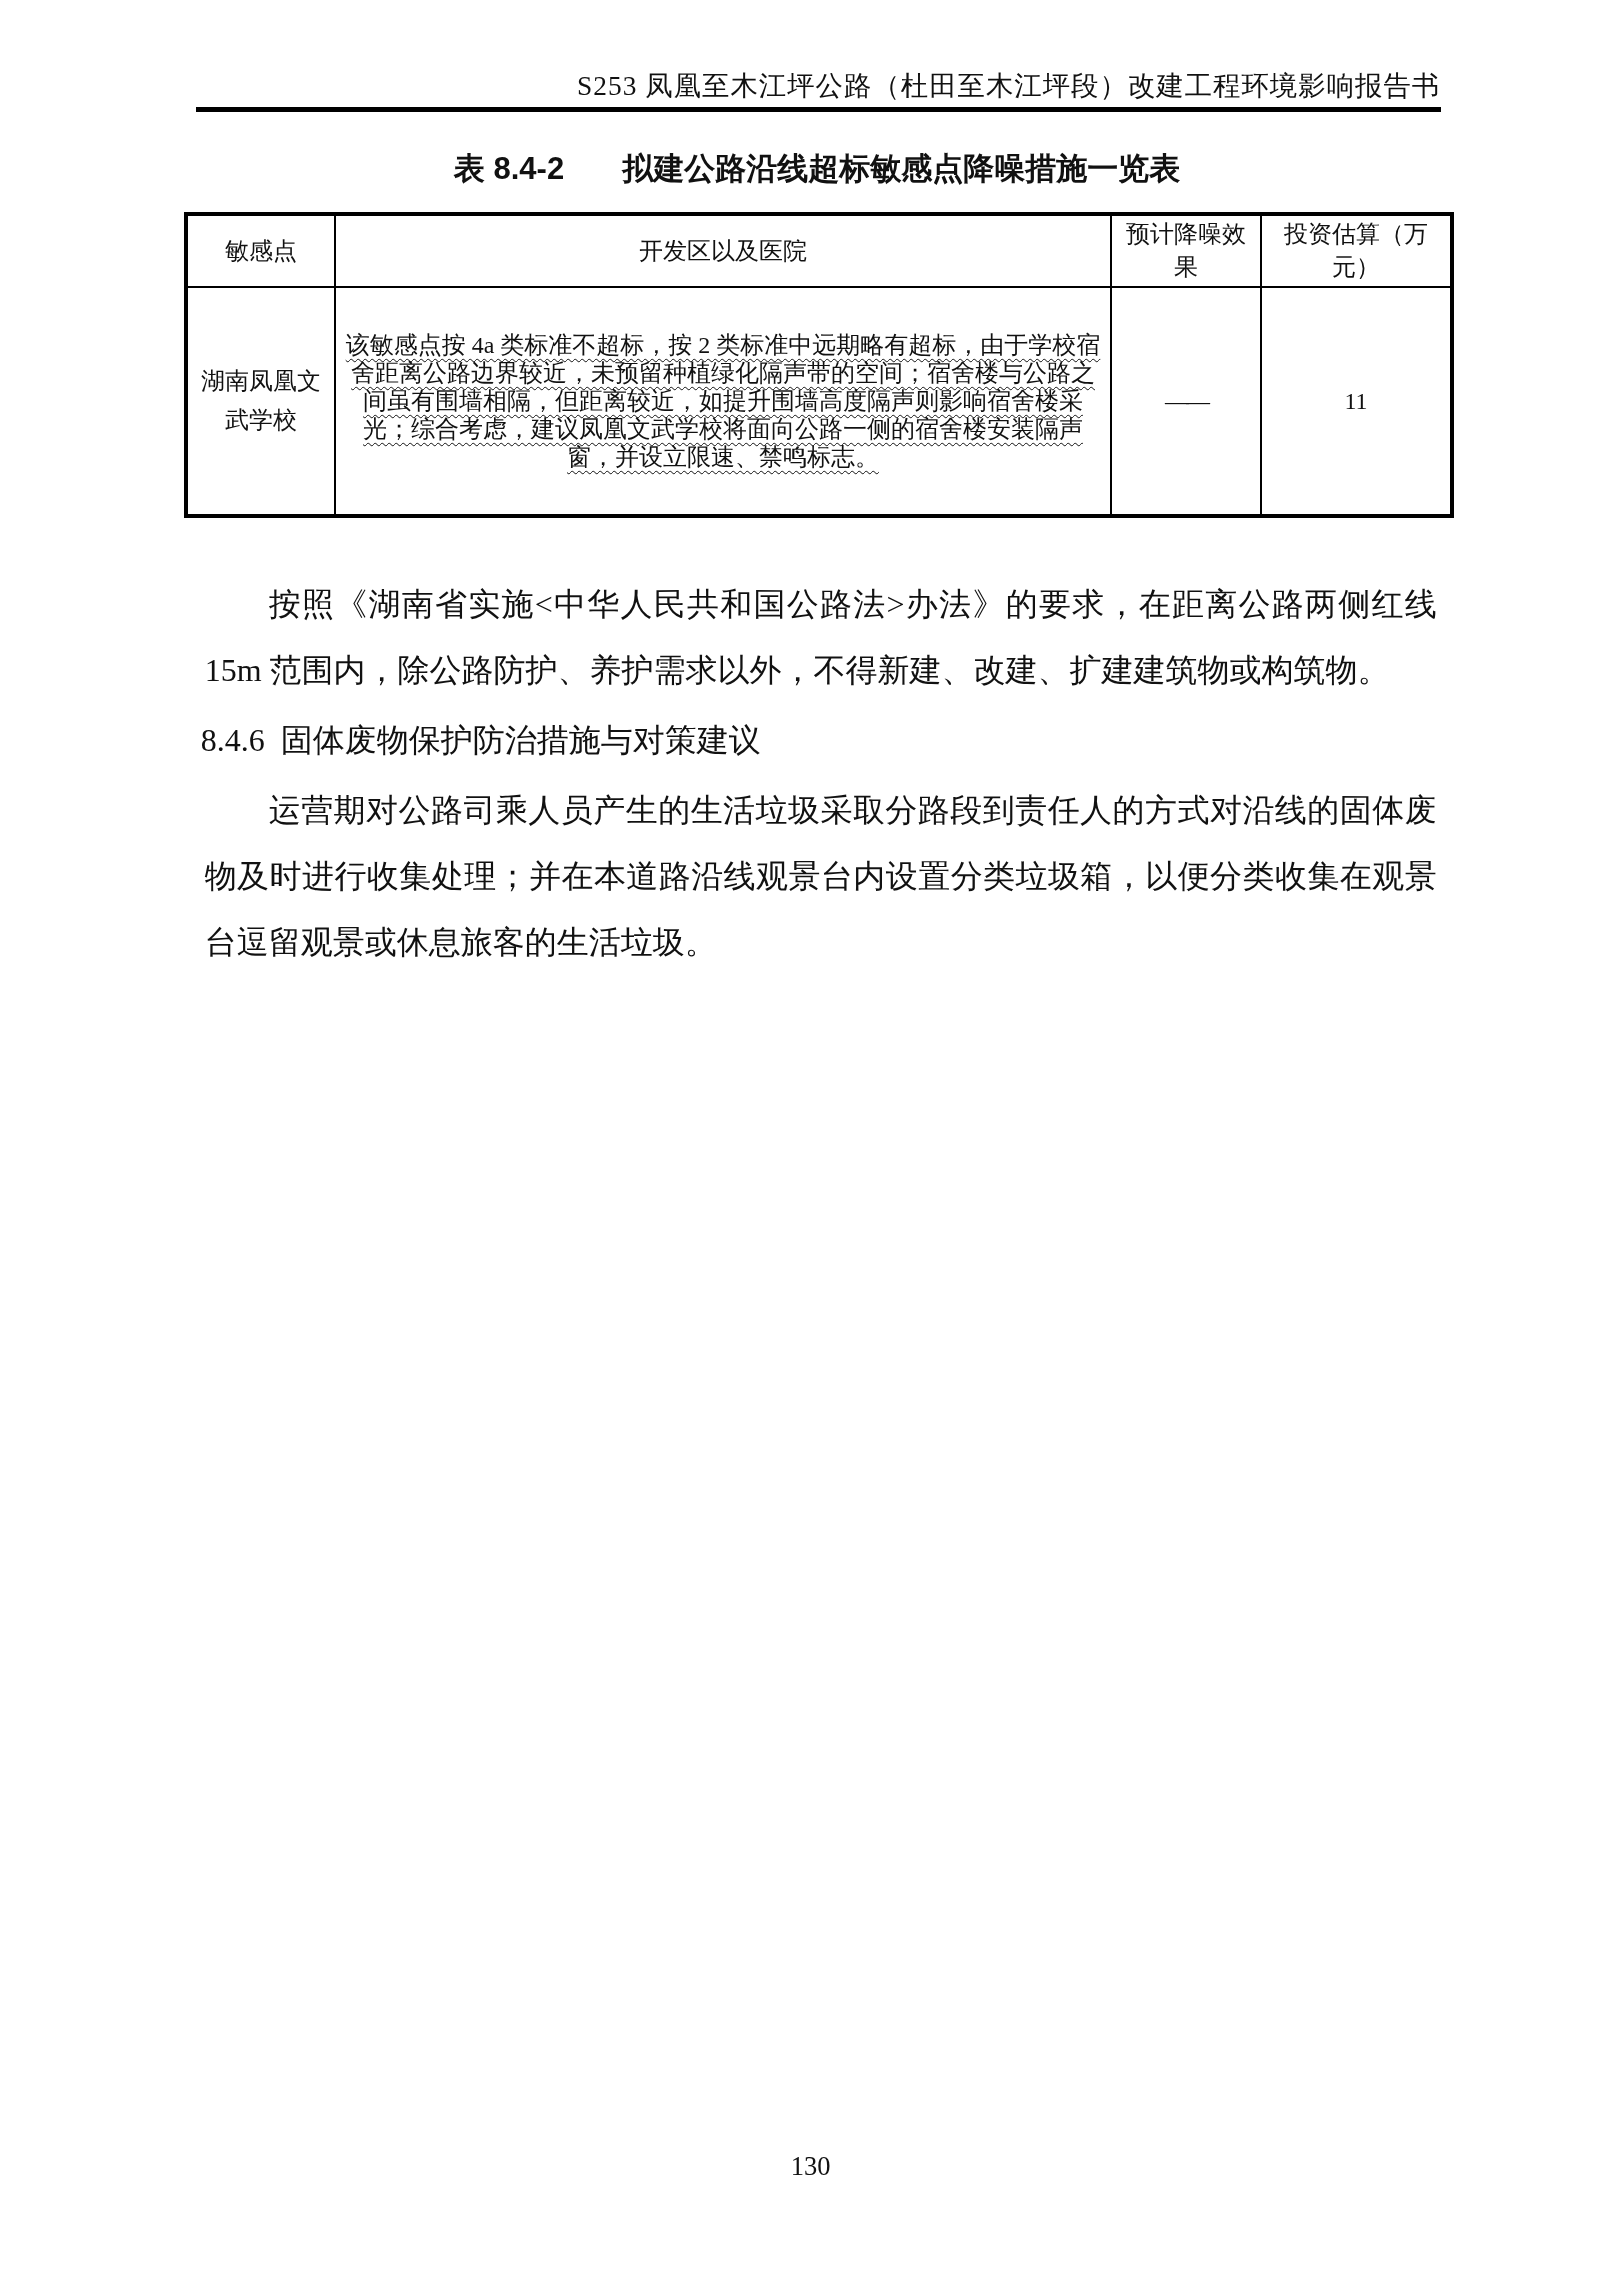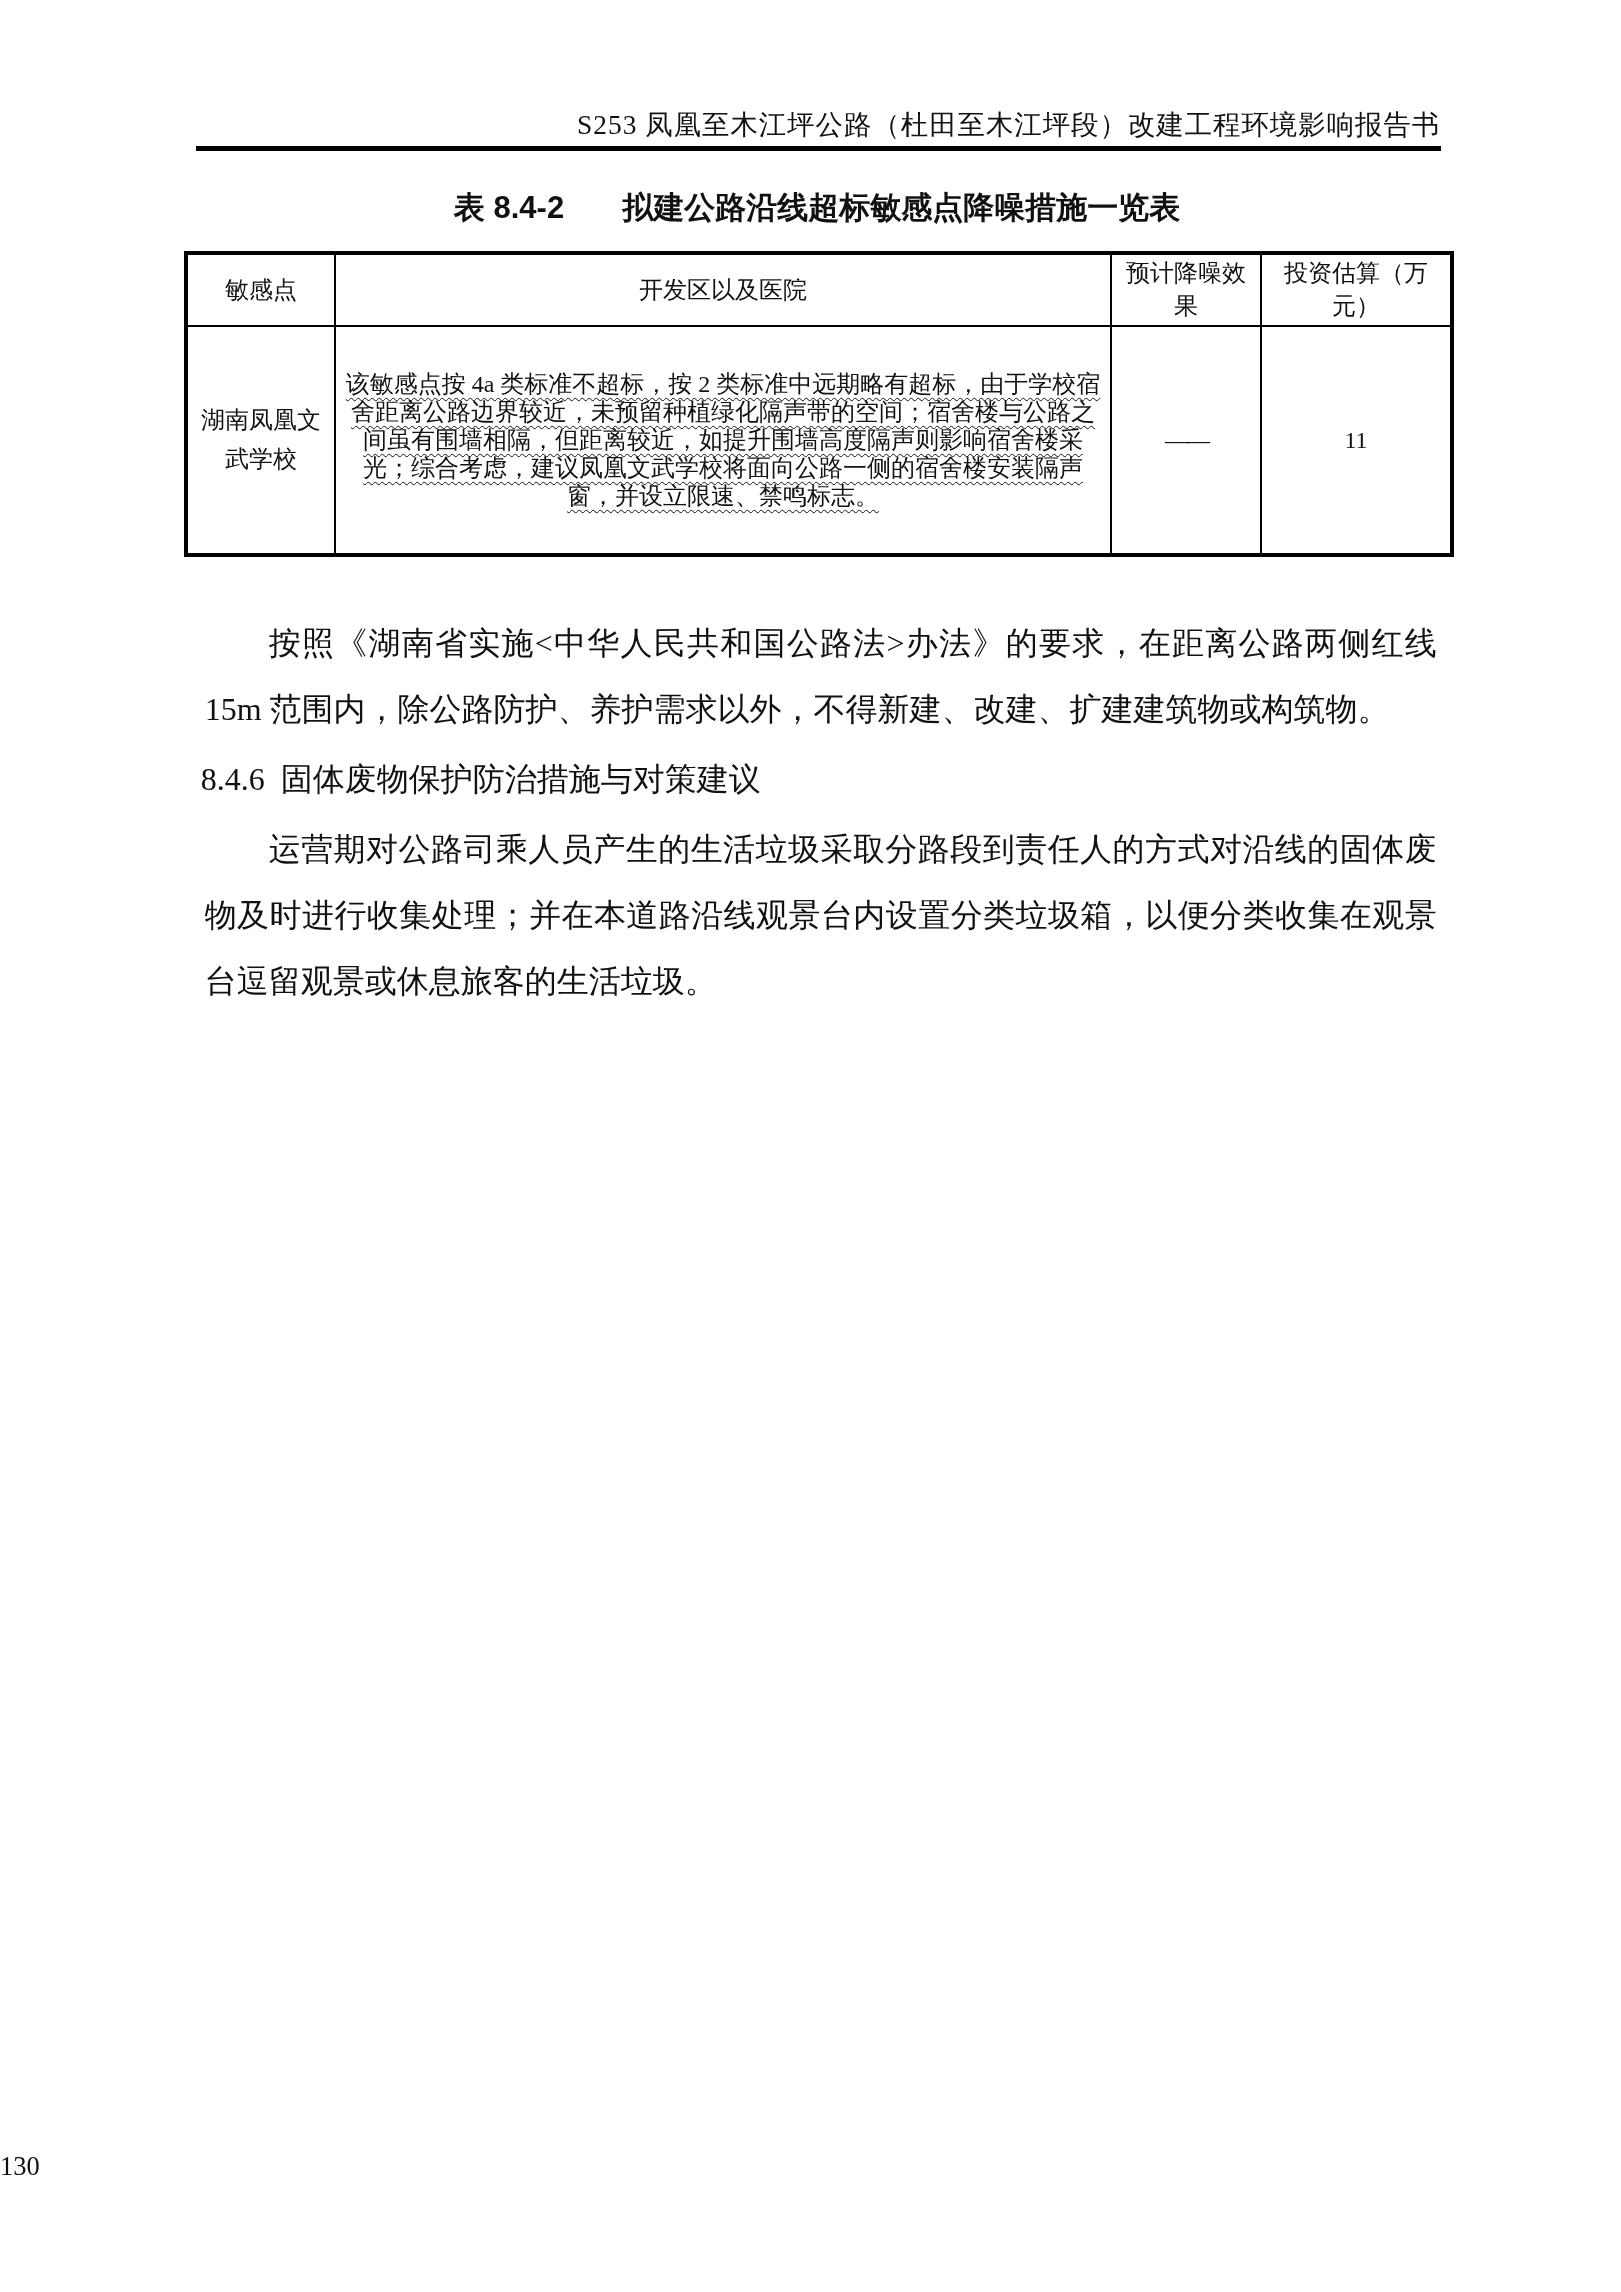--- a/index.html
+++ b/index.html
@@ -10,21 +10,21 @@
     color:#111111;
     font-family:"Liberation Serif","DejaVu Serif",serif;
     overflow:hidden;
     margin:0 auto;
   }
   .content{
     position:absolute;
     left:184px;top:0;width:1266px;
   }
   
-  .doc-header{padding-top:109px;}
+  .doc-header{padding-top:70px;}
   .doc-header .header-text{
     text-align:right;
     font-size:27.4px;
     line-height:33px;
     padding-right:9.8px;
     letter-spacing:1px;
   }
   .header-rule{
     margin-top:3.9px;
     margin-left:11.8px;
@@ -95,20 +95,21 @@
   }
   .body-text p{
     margin:4px;
     text-indent:2em;
     text-align:justify;
   }
   
   .page-footer{
     position:absolute;
     left:0;top:2151px;width:1621px;
+    text-align:center;
     font-size:26.5px;
   }
 </style>
 </head>
 <body>
 
 <div class="page">
   <div class="content">
 
     <header class="doc-header">

